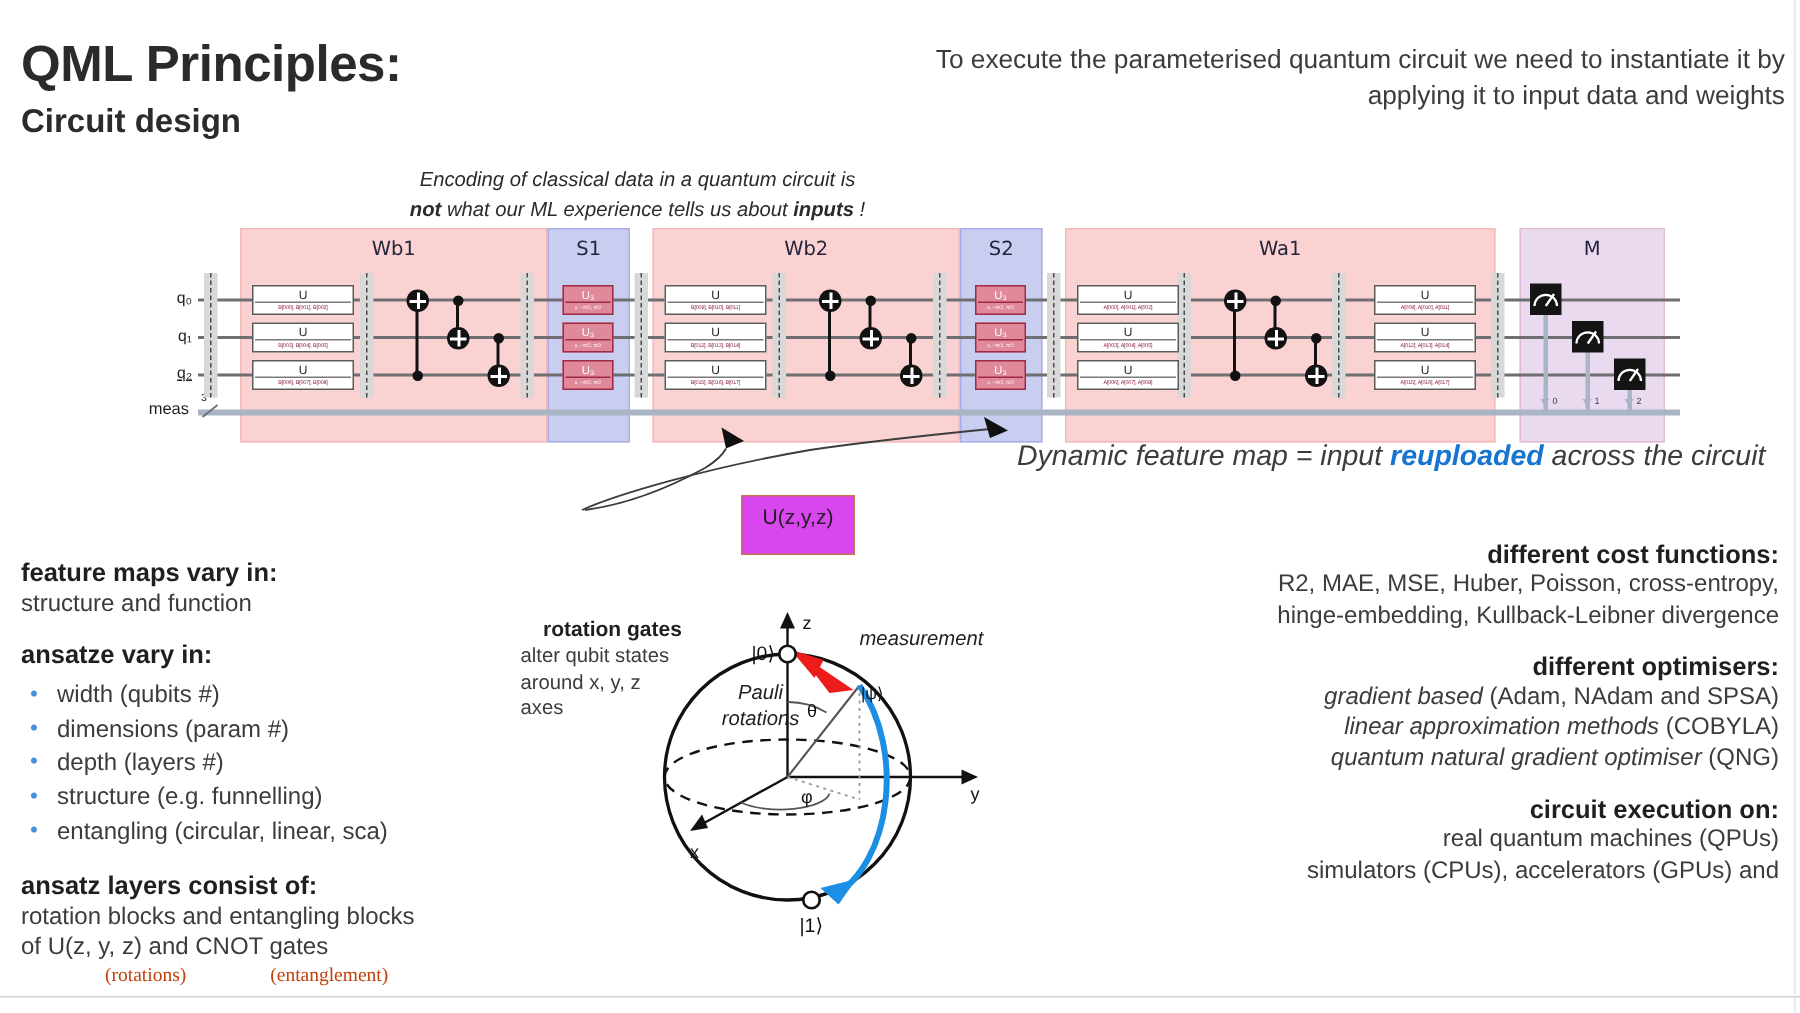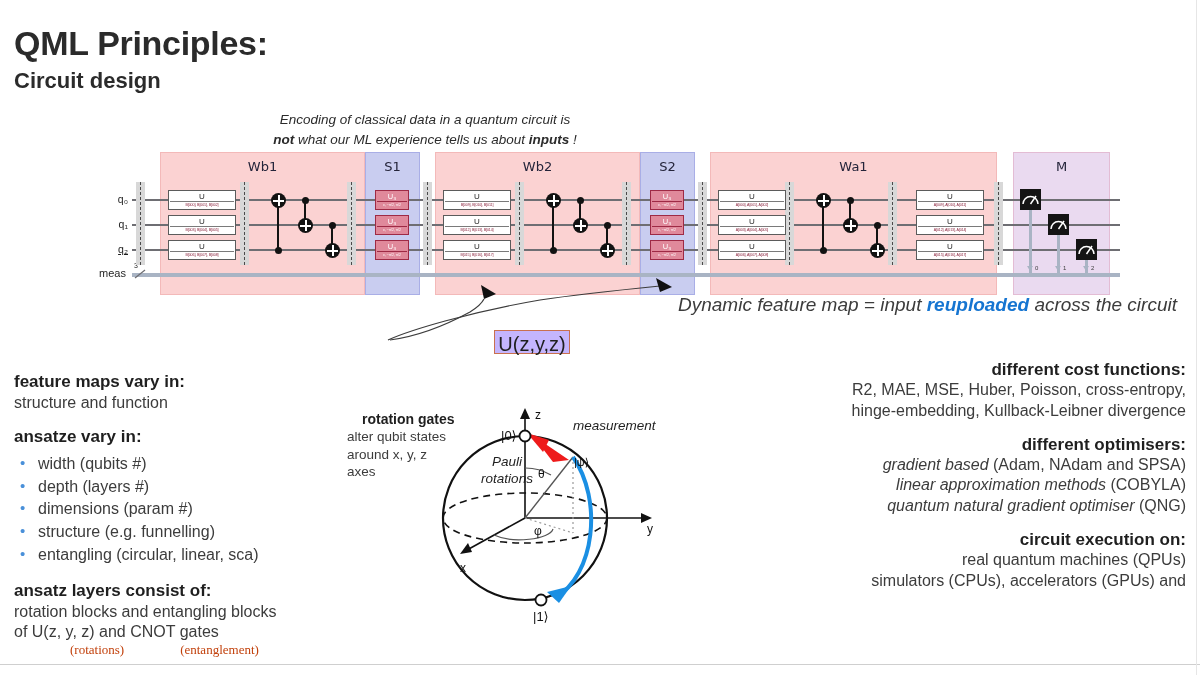--- a/index.html
+++ b/index.html
@@ -63,23 +63,23 @@
   .cnot-line{position:absolute;width:2px;background:#121212;}
 
   .meter{position:absolute;width:21px;height:21px;background:#141414;}
   .meter svg{display:block;}
   .mline{position:absolute;width:3px;background:#a9b4c4;}
   .mtick{position:absolute;font-size:6px;color:#3c3c3c;}
   .marrow{position:absolute;width:0;height:0;border-left:3.5px solid transparent;
     border-right:3.5px solid transparent;border-top:5px solid #a9b4c4;}
 
   
-  .uzyz-box{position:absolute;left:494px;top:330px;width:76px;height:24px;background:#c4b5fd;
+  .uzyz-box{position:absolute;left:494px;top:330px;width:76px;height:40px;background:#d946ef;
     border:1px solid #c9704f;box-sizing:border-box;text-align:center;line-height:27px;
-    font-size:20px;color:#1f1f1f;}
+    font-size:14px;color:#1f1f1f;}
   .dyn-note{position:absolute;left:678px;top:294px;font-size:19px;font-style:italic;color:#3c3c3c;}
   .dyn-note b{color:#1675d1;font-weight:bold;font-style:italic;}
   .callout-svg{position:absolute;left:330px;top:278px;}
 
   
   .col-left{position:absolute;left:14px;top:372px;width:340px;}
   .h-bold{font-size:17px;font-weight:bold;color:#1f1f1f;margin:0 0 1px 0;}
   .p-plain{font-size:16px;color:#3c3c3c;margin:0;line-height:1.25;}
   .gap{height:14px;}
   ul.bullets{list-style:none;margin:6px 0 0 0;padding:0;}
@@ -106,20 +106,21 @@
   .footer-rule{position:absolute;left:0;top:664px;width:1200px;height:1px;background:#cfcfcf;}
   .edge-rule{position:absolute;left:1196px;top:0;width:1px;height:675px;background:#e6e6e6;}
 </style>
 </head>
 <body>
 
 <div class="page">
 
   <div class="title">QML Principles:</div>
   <div class="subtitle">Circuit design</div>
+  <div class="header-note">To execute the parameterised quantum circuit we need to instantiate it by applying it to input data and weights</div>
 
   <div class="circuit-caption">
     <span>Encoding of classical data in a quantum circuit is</span><br>
     <b>not</b><span> what our ML experience tells us about </span><b>inputs</b><span> !</span>
   </div>
 
   <div class="circuit">
 
     <div class="block blk-w" style="left:50px;width:205px;">
       <div class="blk-label">Wb1</div>
@@ -315,22 +316,22 @@
     <span>Dynamic feature map = input </span><b>reuploaded</b><span> across the circuit</span>
   </div>
 
   <div class="col-left">
     <div class="h-bold">feature maps vary in:</div>
     <div class="p-plain">structure and function</div>
     <div class="gap"></div>
     <div class="h-bold">ansatze vary in:</div>
     <ul class="bullets">
       <li>width (qubits #)</li>
+      <li>dimensions (param #)</li>
       <li>depth (layers #)</li>
-      <li>dimensions (param #)</li>
       <li>structure (e.g. funnelling)</li>
       <li>entangling (circular, linear, sca)</li>
     </ul>
     <div class="gap"></div>
     <div class="h-bold">ansatz layers consist of:</div>
     <div class="p-plain">rotation blocks and entangling blocks</div>
     <div class="p-plain">of U(z, y, z) and CNOT gates</div>
     <div class="faint">
       <span class="sp"></span><span>(rotations)</span><span class="sp"></span><span>(entanglement)</span>
     </div>

